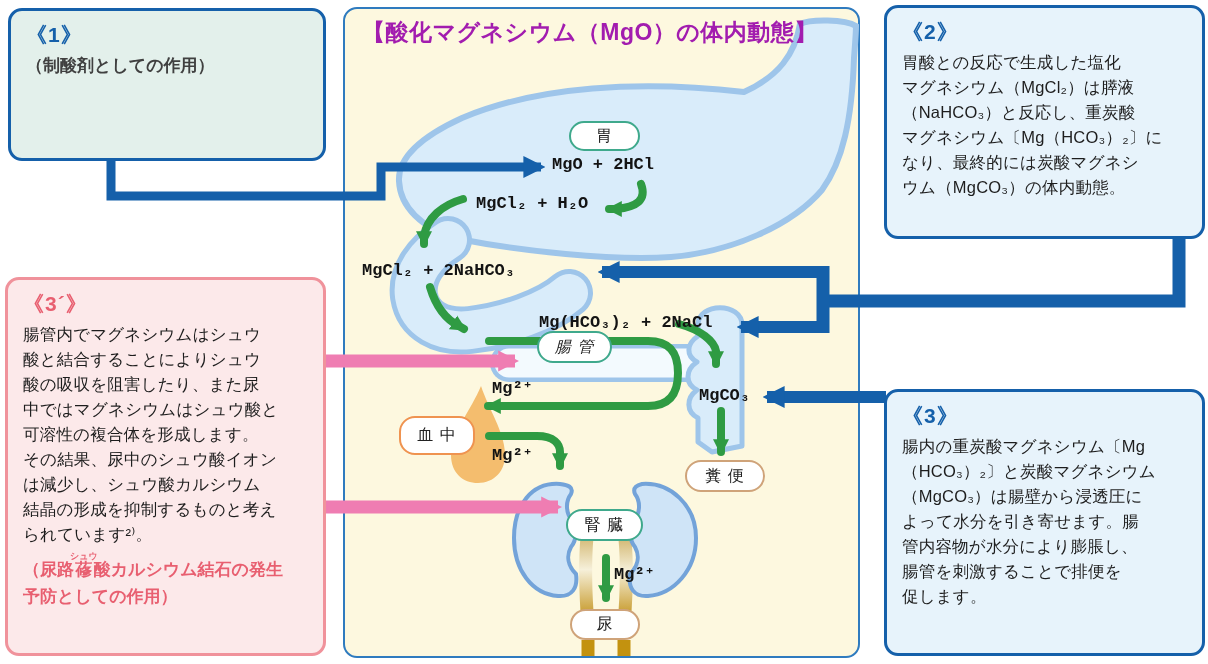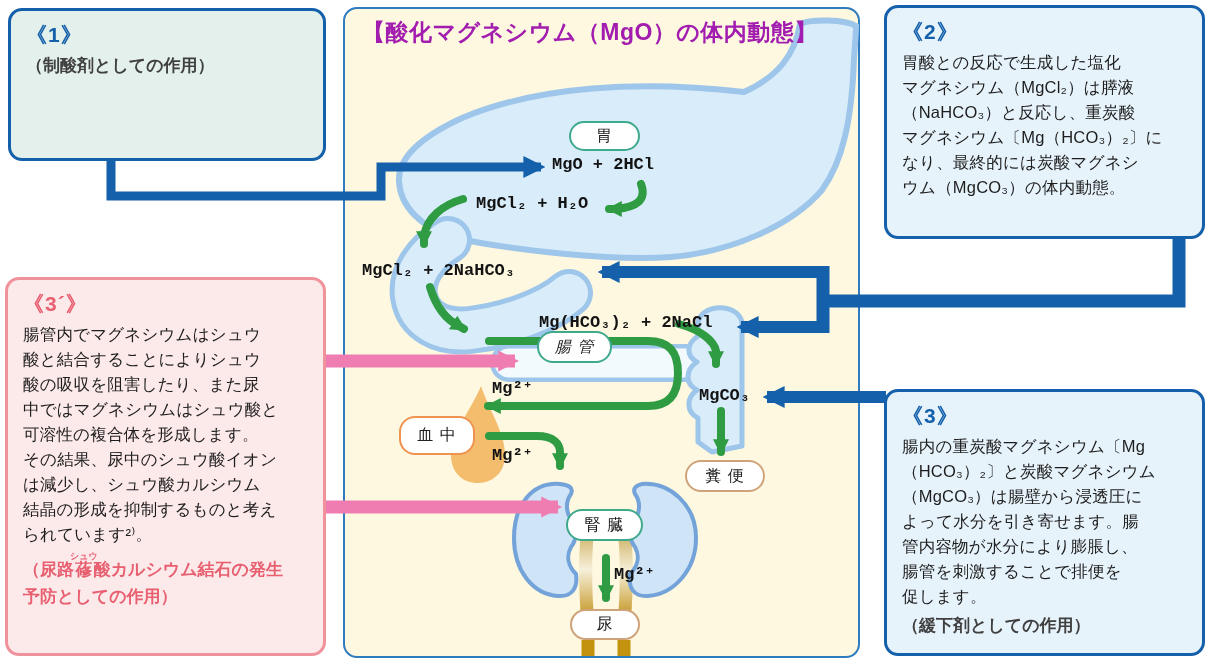--- a/index.html
+++ b/index.html
@@ -158,16 +158,15 @@
 
   <div class="box box3">
     <div class="h">《3》</div>
     <div class="body">腸内の重炭酸マグネシウム〔Mg
 （HCO₃）₂〕と炭酸マグネシウム
 （MgCO₃）は腸壁から浸透圧に
 よって水分を引き寄せます。腸
 管内容物が水分により膨脹し、
 腸管を刺激することで排便を
 促します。</div>
-    <div class="bold">（緩下剤としての作用）</div>
   </div>
 
 </div>
 
 </body></html>

